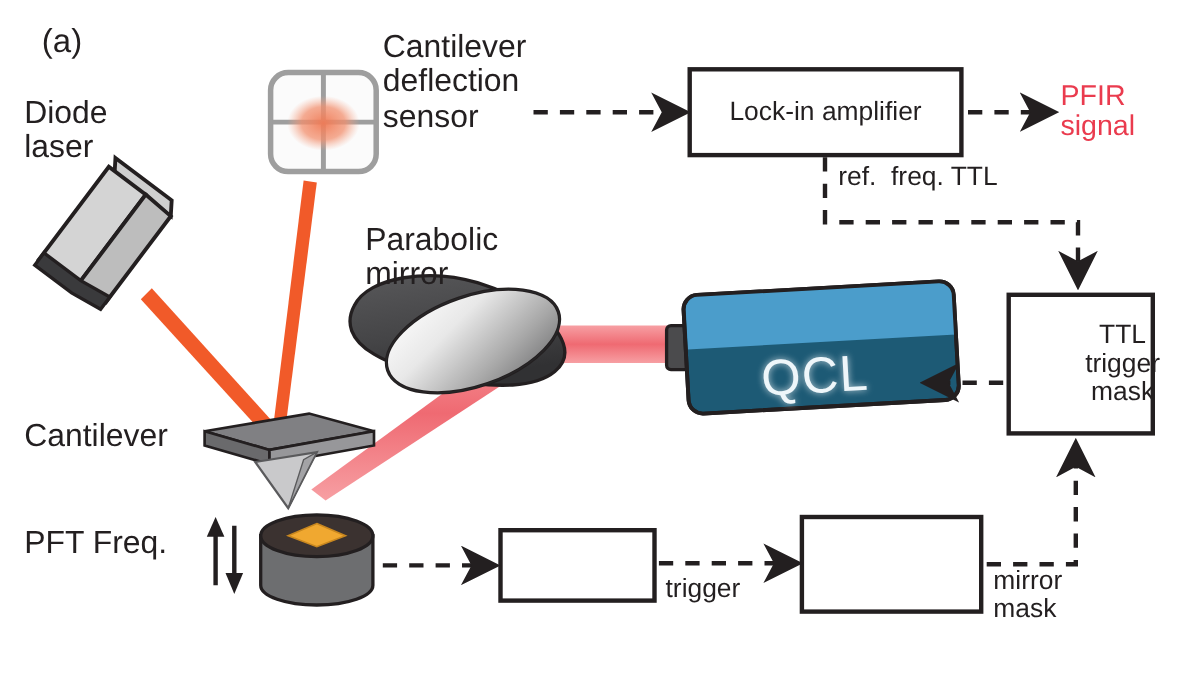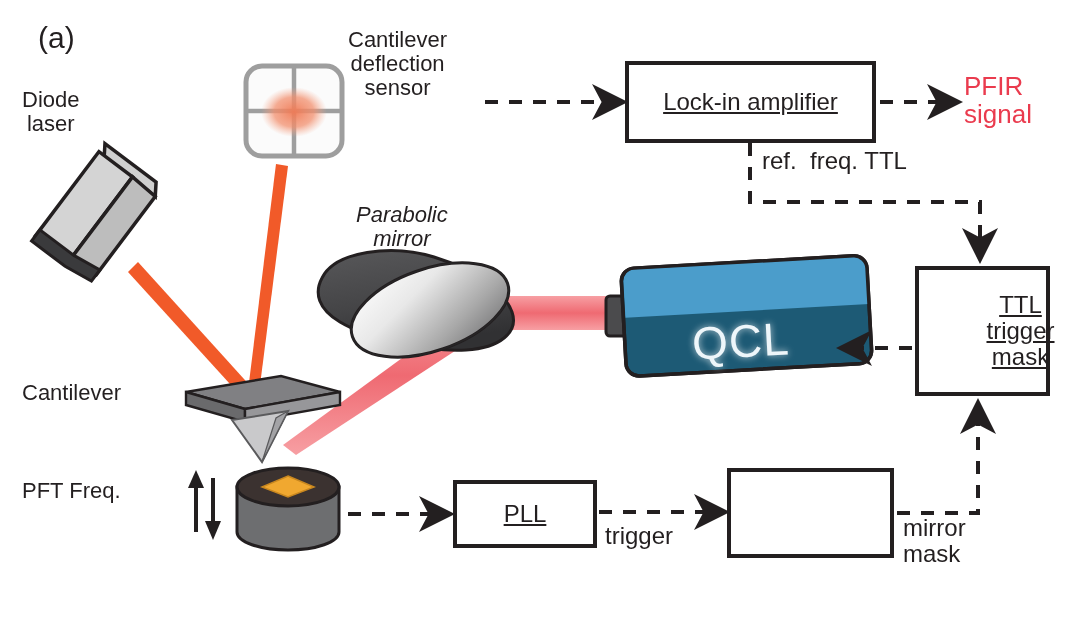--- a/index.html
+++ b/index.html
@@ -2,24 +2,24 @@
 <html><head>
 <meta charset="utf-8">
 <style>
   html,body{margin:0;padding:0;background:#ffffff;}
   body{width:1081px;height:622px;position:relative;overflow:hidden;
        font-family:"Liberation Sans","DejaVu Sans",sans-serif;color:#231f20;}
   #stage{position:absolute;left:0;top:0;width:1081px;height:622px;}
   #svgroot{position:absolute;left:0;top:0;width:1081px;height:622px;}
   .lbl{position:absolute;white-space:pre;line-height:1.08;color:#231f20;}
   .panel-letter{font-size:30px;}
-  .big{font-size:22px;text-align:center;}
+  .big{font-size:29px;}
   .med{font-size:24px;}
   .boxtext{position:absolute;display:flex;align-items:center;justify-content:center;
-           text-align:center;line-height:1.08;color:#231f20;text-decoration:underline;}
+           text-align:center;line-height:1.08;color:#231f20;}
   .pfir{color:#ea3b4e;font-size:26px;}
   .qcl-text{position:absolute;color:#eef6fa;font-size:46px;letter-spacing:1px;
             text-shadow:0 0 7px rgba(255,255,255,.75);}
 </style>
 </head>
 <body>
 
 <div id="stage">
 
 <svg id="svgroot" viewBox="0 0 1081 622">
@@ -163,21 +163,21 @@
 
 <div class="lbl panel-letter" style="left:38px;top:22px;">(a)</div>
 
 <div class="lbl big" style="left:22px;top:88px;">Diode
 laser</div>
 
 <div class="lbl big" style="left:348px;top:28px;">Cantilever
 deflection
 sensor</div>
 
-<div class="lbl big" style="left:356px;top:203px;font-style:italic;">Parabolic
+<div class="lbl big" style="left:332px;top:203px;">Parabolic
 mirror</div>
 
 
 <div class="lbl big" style="left:22px;top:381px;">Cantilever</div>
 
 <div class="lbl big" style="left:22px;top:479px;">PFT Freq.</div>
 
 <div class="lbl pfir" style="left:964px;top:72px;text-align:left;">PFIR
 signal</div>
 
@@ -187,18 +187,17 @@
 
 <div class="lbl med" style="left:903px;top:515px;">mirror
 mask</div>
 
 <div class="boxtext med" style="left:627px;top:63px;width:247px;height:78px;">Lock-in amplifier</div>
 
 <div class="boxtext med" style="left:955px;top:268px;width:131px;height:126px;white-space:pre;">TTL
 trigger
 mask</div>
 
-<div class="boxtext med" style="left:455px;top:482px;width:140px;height:64px;">PLL</div>
 
 
 <div class="qcl-text" style="left:692px;top:314px;transform:rotate(-3.2deg);">QCL</div>
 
 </div>
 
 </body></html>

